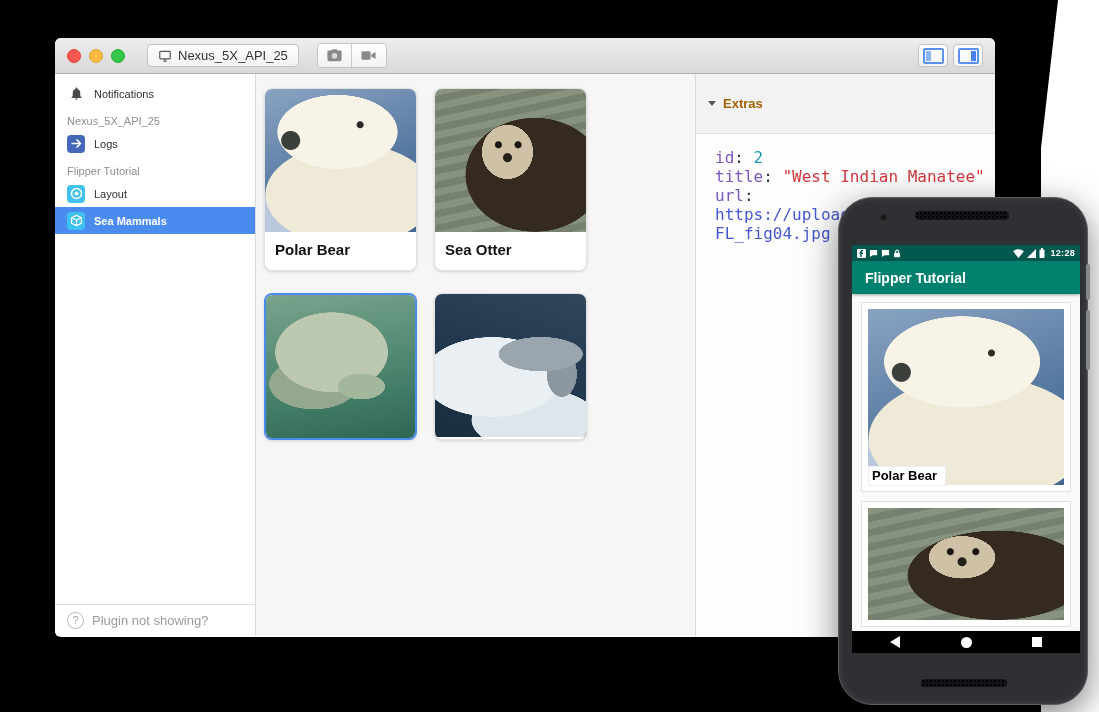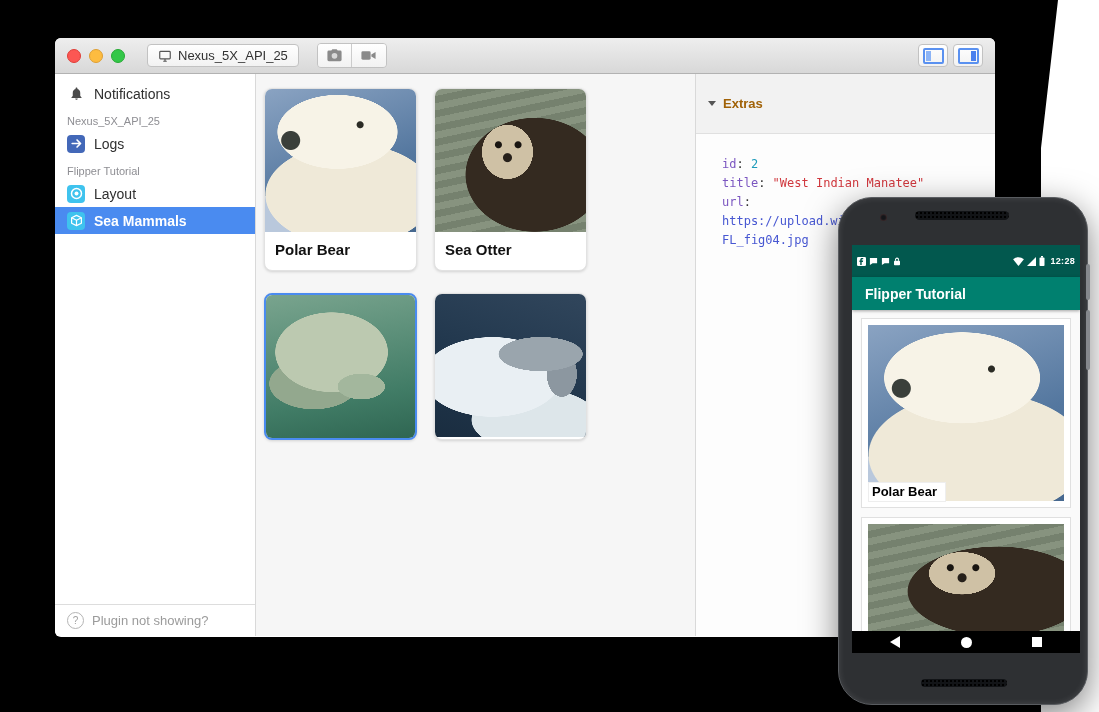--- a/index.html
+++ b/index.html
@@ -40,41 +40,41 @@
   .panel-toggles{margin-left:auto;display:flex;gap:5px;}
   .panel-toggles button{width:30px;height:23px;background:linear-gradient(#ffffff,#f2f2f2);border:1px solid #c2c2c2;border-radius:4px;display:flex;align-items:center;justify-content:center;padding:0;}
   .ptog{width:17px;height:12px;border:2px solid #5a91f0;border-radius:2px;position:relative;}
   .ptog i{position:absolute;top:1px;bottom:1px;width:5px;background:#8cb4f6;}
   .ptog.left i{left:1px;}
   .ptog.right i{right:1px;background:#4a80ee;}
   
   .window-body{display:flex;height:562px;}
   .sidebar{width:201px;flex:none;background:#fff;border-right:1px solid #d9d9d9;display:flex;flex-direction:column;box-sizing:border-box;}
   .sidebar-items{flex:1;padding-top:6px;}
-  .srow{display:flex;align-items:center;gap:9px;height:27px;padding:0 12px;font-size:14px;color:#2f2f2f;cursor:default;}
+  .srow{display:flex;align-items:center;gap:9px;height:27px;padding:0 12px;font-size:11px;color:#2f2f2f;cursor:default;}
   .srow.selected{background:var(--accent-blue);color:#fff;font-weight:bold;}
   .ssection{padding:8px 12px 3px;font-size:11px;color:#8e8e93;}
   .plugin-icon{width:18px;height:18px;border-radius:4px;display:flex;align-items:center;justify-content:center;flex:none;}
   .pi-blue{background:var(--icon-blue);}
   .pi-cyan{background:var(--icon-cyan);}
   .pi-plain{background:transparent;}
   .sidebar-footer{border-top:1px solid #ddd;height:31px;display:flex;align-items:center;gap:8px;padding:0 12px;color:#9b9b9b;font-size:13px;}
   .help-ic{width:15px;height:15px;border:1px solid #b5b5b5;border-radius:50%;display:flex;align-items:center;justify-content:center;font-size:10px;color:#a0a0a0;flex:none;}
   
   .content{width:440px;flex:none;background:#f6f6f6;border-right:1px solid #d9d9d9;padding:14px 0 0 8px;box-sizing:border-box;}
   #cards{display:grid;grid-template-columns:153px 153px;column-gap:17px;row-gap:22px;}
   .card{background:#fff;border:1px solid #e2e2e2;border-radius:8px;overflow:hidden;box-shadow:0 1px 3px rgba(0,0,0,.15);box-sizing:border-box;width:153px;}
   .card.selected{border:2px solid var(--accent-blue);}
   .card-img{height:143px;width:100%;}
   .card-title{font-weight:bold;font-size:15px;color:#111;padding:9px 10px 12px;white-space:nowrap;overflow:hidden;}
   
   .extras{flex:1;background:#fdfdfd;display:flex;flex-direction:column;min-width:0;}
   .extras-header{height:27px;flex:none;background:#f2f2f2;border-bottom:1px solid #e0e0e0;display:flex;align-items:center;gap:7px;padding:16px 12px;font-weight:bold;font-size:13px;color:#a16207;}
   .chev{width:0;height:0;border-left:4px solid transparent;border-right:4px solid transparent;border-top:5px solid #555;}
-  #extras-code{margin:9px;padding:12px 4px 0 17px;font-family:"DejaVu Sans Mono",monospace;font-size:12px;line-height:19px;white-space:pre;overflow:hidden;}
+  #extras-code{margin:2px;padding:12px 4px 0 17px;font-family:"DejaVu Sans Mono",monospace;font-size:16px;line-height:19px;white-space:pre;overflow:hidden;}
   .tok-key{color:var(--code-key);}
   .tok-plain{color:#333;}
   .tok-number{color:var(--code-number);}
   .tok-string{color:var(--code-string);}
   .tok-link{color:var(--code-link);}
   
   .img-polar-bear{background:
     radial-gradient(circle at 63% 25%, #2b2b25 0 3px, transparent 4px),
     radial-gradient(circle at 17% 36%, #3a3f3a 0 9px, transparent 10px),
     radial-gradient(ellipse 40% 26% at 48% 30%, #f7f3e7 0 99%, transparent 100%),
@@ -101,21 +101,21 @@
     linear-gradient(200deg,#31465c,#22384e 50%,#1a2d40);}
   
   .phone{position:absolute;left:838px;top:197px;width:250px;height:508px;background:#2e3033;border:1px solid #595c60;border-radius:34px;box-shadow:0 10px 34px rgba(0,0,0,.5), inset 0 0 6px rgba(255,255,255,.12);box-sizing:border-box;}
   .cam-dot{position:absolute;left:41px;top:16px;width:7px;height:7px;border-radius:50%;background:#14161a;box-shadow:inset 0 0 2px #6b4040;}
   .speaker{position:absolute;left:76px;top:13px;width:94px;height:9px;border-radius:5px;background:#121417;background-image:radial-gradient(#000 32%,transparent 33%);background-size:4px 4px;}
   .bottom-speaker{position:absolute;left:82px;bottom:17px;width:86px;height:8px;border-radius:4px;background:#121417;background-image:radial-gradient(#000 32%,transparent 33%);background-size:4px 4px;}
   .side-btn{position:absolute;right:-3px;width:4px;background:#85888d;border-radius:2px;}
   .side-btn.power{top:66px;height:36px;}
   .side-btn.volume{top:112px;height:60px;}
   .screen{position:absolute;left:13px;top:47px;width:228px;height:408px;background:#fafafa;overflow:hidden;display:flex;flex-direction:column;}
-  .p-status{height:16px;flex:none;background:var(--teal-status);display:flex;align-items:center;padding:8px 5px;gap:3px;}
+  .p-status{height:16px;flex:none;background:var(--teal-status);display:flex;align-items:center;padding:0 5px;gap:3px;}
   .p-status .spacer{flex:1;}
   .p-time{color:#fff;font-size:9px;font-weight:bold;margin-left:2px;letter-spacing:.3px;}
   .p-appbar{height:33px;flex:none;background:var(--teal-app);color:#fff;display:flex;align-items:center;padding:0 13px;font-size:14px;font-weight:bold;box-shadow:0 1px 3px rgba(0,0,0,.35);position:relative;z-index:2;}
   .p-content{flex:1;padding:8px 9px 0;overflow:hidden;background:#fafafa;}
   .p-card{background:#fff;border:1px solid #e0e0e0;padding:6px;margin-bottom:9px;position:relative;}
   .p-img{width:100%;}
   .p-img.first{height:176px;}
   .p-img.second{height:112px;}
   .p-label{position:absolute;left:6px;bottom:5px;background:#fff;font-weight:bold;font-size:13px;color:#000;padding:1px 8px 2px 3px;border:1px solid #eee;}
   .p-nav{height:22px;flex:none;background:#000;display:flex;align-items:center;justify-content:space-between;padding:0 38px;}

